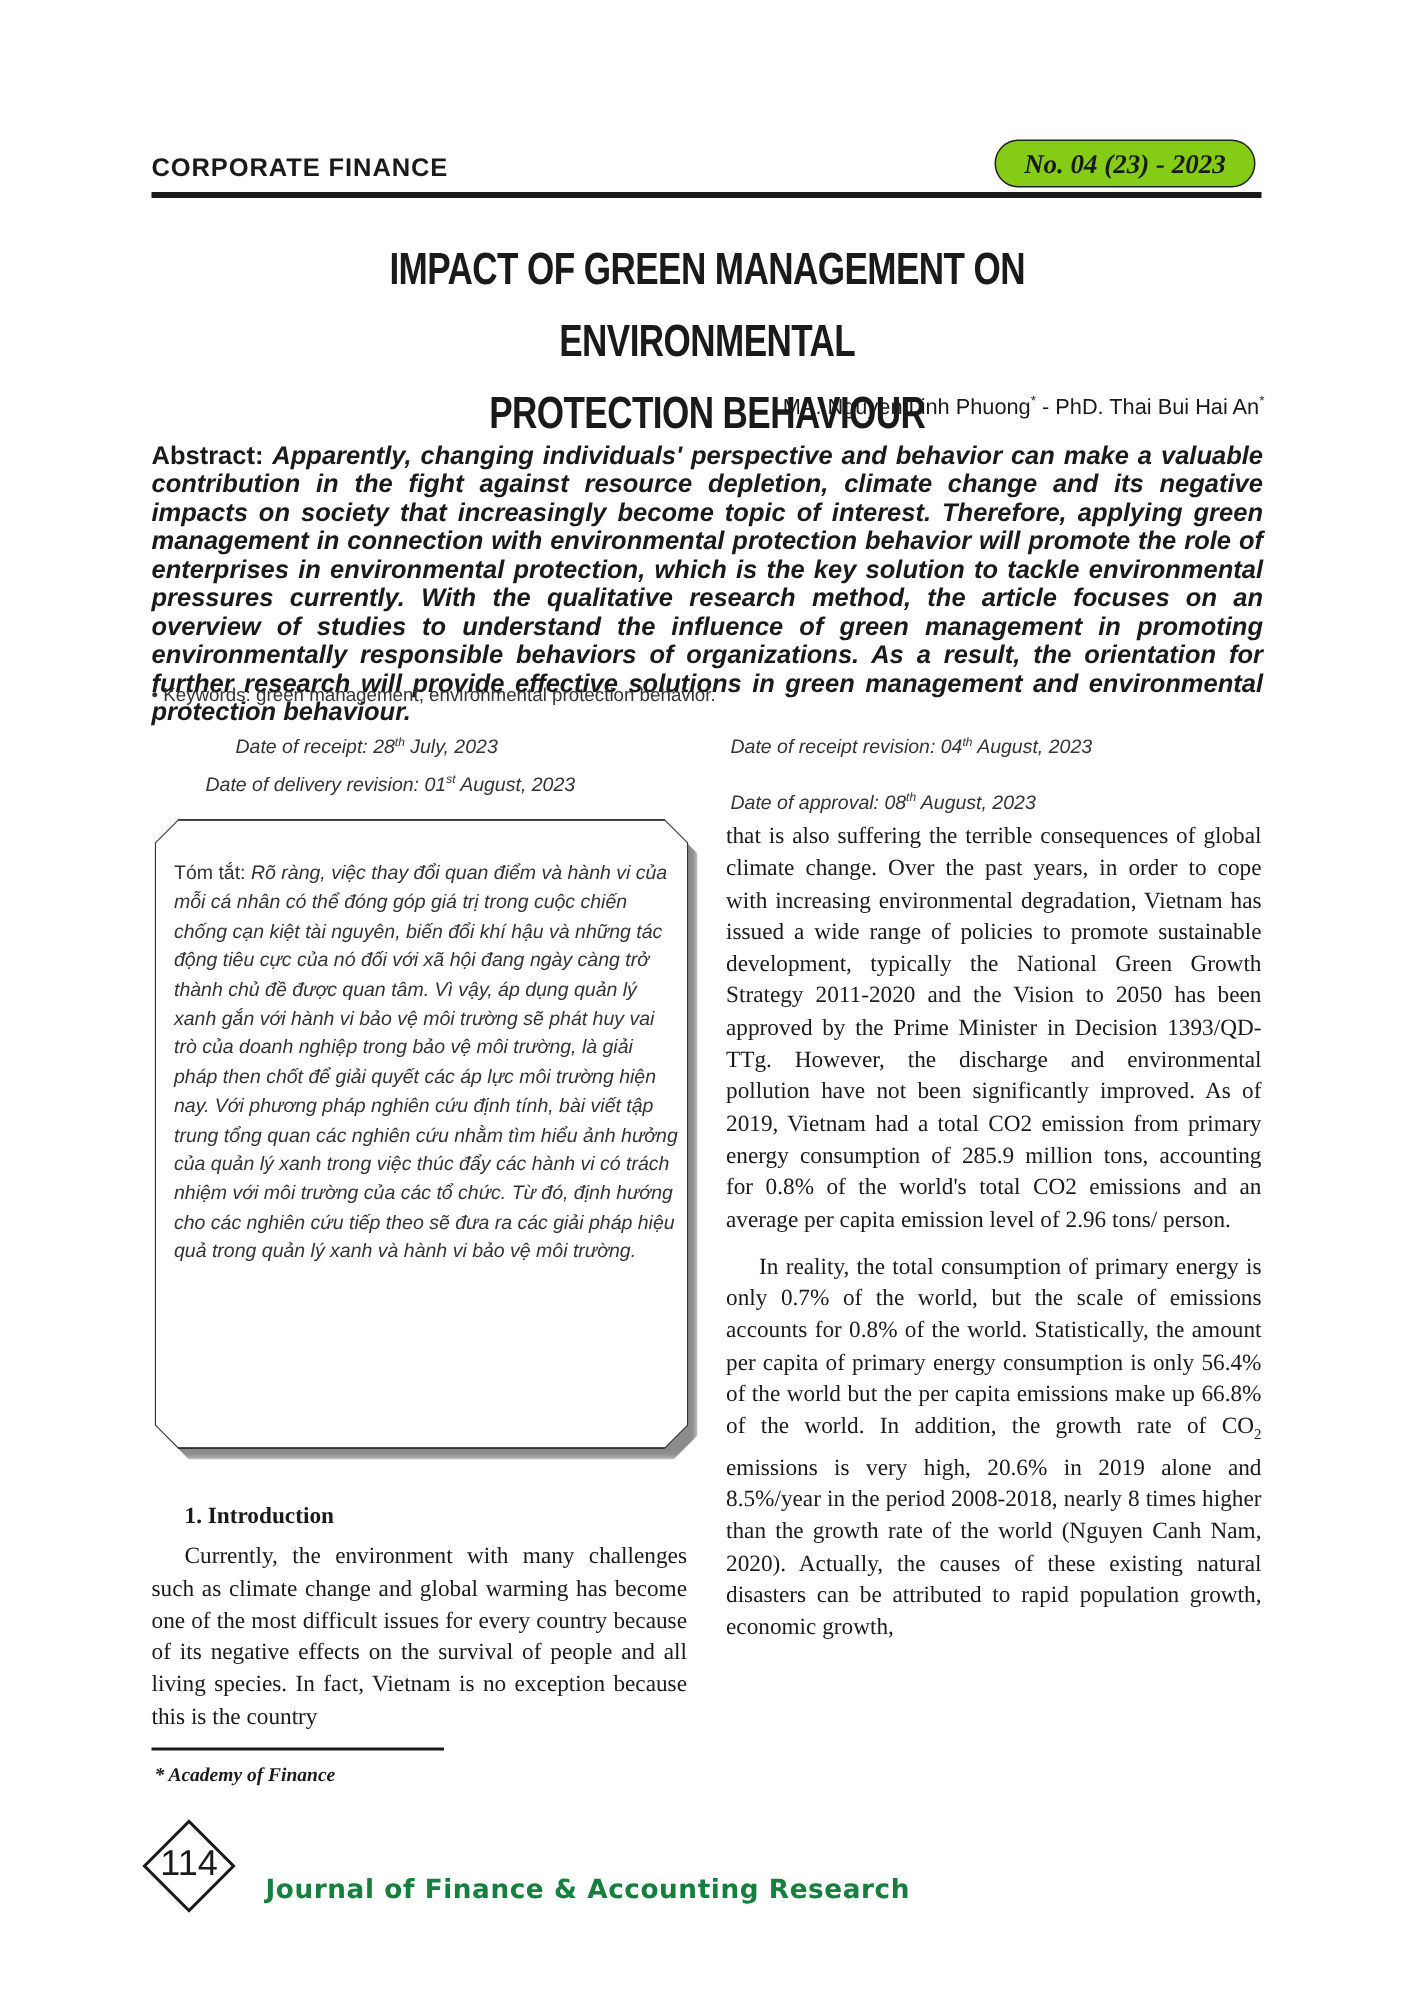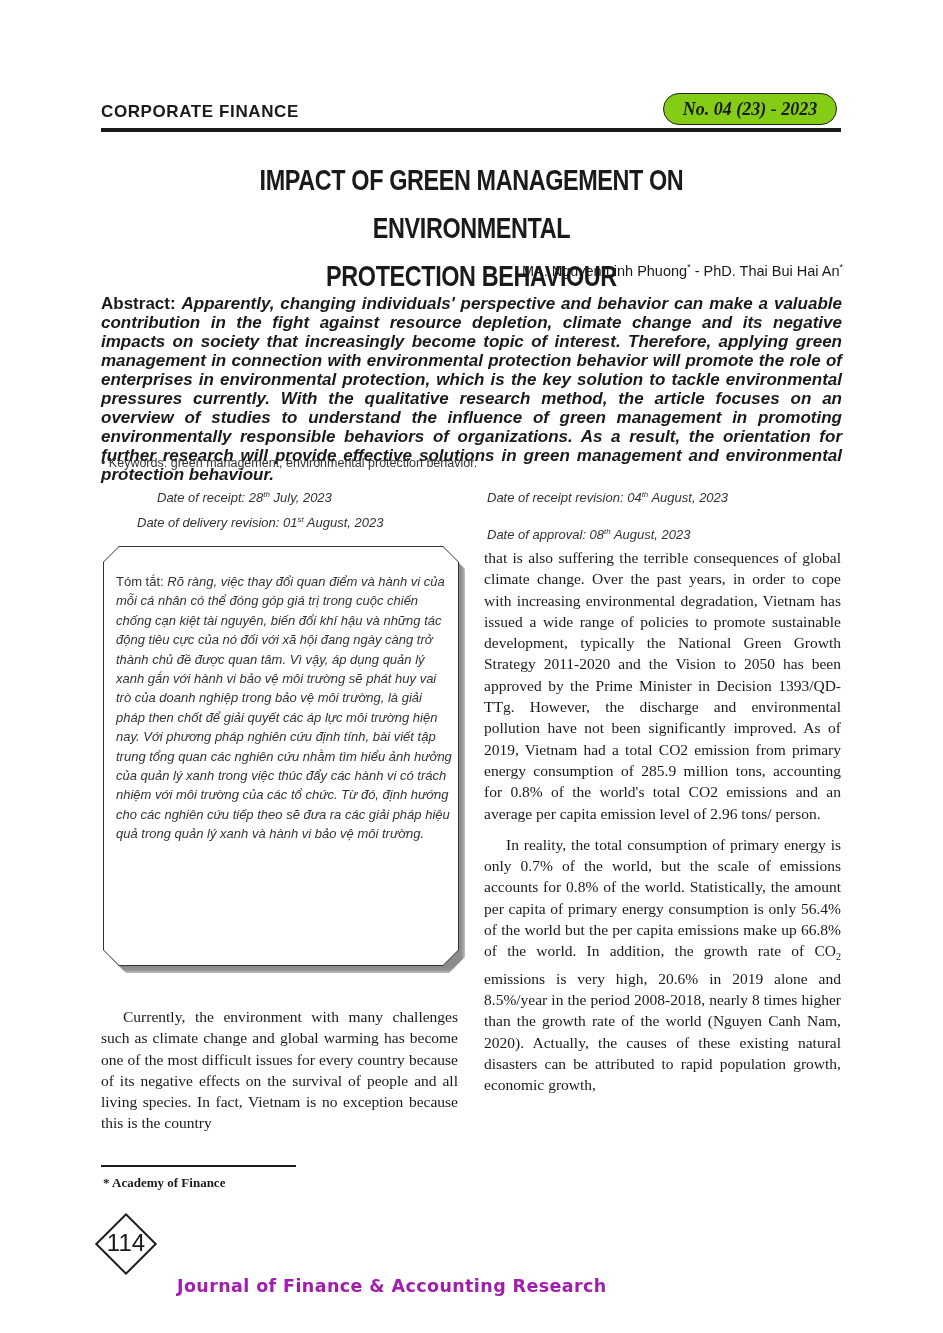--- a/index.html
+++ b/index.html
@@ -92,37 +92,37 @@
   .col-right { position: absolute; left: 484px; top: 547px; width: 357px; }
   .section-heading { font-weight: bold; margin: 0 0 0 22px; }
   .para { margin: 0; text-indent: 22px; }
   .para.noindent { text-indent: 0; }
   .para + .para { margin-top: 10px; }
   .body-text sub { font-size: 10px; }
 
   .footnote-rule { position: absolute; left: 101px; top: 1165px; width: 195px; height: 2px; background: #1a1a1a; }
   .footnote {
     position: absolute; left: 103px; top: 1175px;
-    font-family: "Liberation Serif", serif; font-weight: bold;
+    font-family: "Liberation Serif", serif; font-style: italic; font-weight: bold;
     font-size: 13px; color: #1a1a1a;
   }
 
   
   .page-diamond {
     position: absolute; left: 104px; top: 1222px; width: 40px; height: 40px;
     border: 2px solid #1a1a1a; transform: rotate(45deg); background: #fff;
   }
   .page-number {
     position: absolute; left: 100px; top: 1228px; width: 52px; text-align: center;
     font-family: "Liberation Sans", sans-serif; font-size: 24px; color: #1a1a1a; line-height: 30px;
   }
   .journal-name {
-    position: absolute; left: 177px; top: 1276px;
+    position: absolute; left: 177px; top: 1250px;
     font-family: "DejaVu Sans", sans-serif; font-weight: bold; font-size: 17.5px;
-    letter-spacing: 0.4px; color: #a21caf; text-align: right;
+    letter-spacing: 0.4px; color: #15803d; text-align: right;
   }
 </style>
 </head>
 <body>
 
 <div class="section-label">CORPORATE FINANCE</div>
 <div class="issue-badge">No. 04 (23) - 2023</div>
 <div class="header-rule"></div>
 
 <div class="title">
@@ -161,20 +161,21 @@
 <div class="vn-box-border"></div>
 <div class="vn-box"></div>
 <div class="vn-content">
   <div>
     <span>Tóm tắt:</span>
     <span class="vn-body">Rõ ràng, việc thay đổi quan điểm và hành vi của mỗi cá nhân có thể đóng góp giá trị trong cuộc chiến chống cạn kiệt tài nguyên, biến đổi khí hậu và những tác động tiêu cực của nó đối với xã hội đang ngày càng trở thành chủ đề được quan tâm. Vì vậy, áp dụng quản lý xanh gắn với hành vi bảo vệ môi trường sẽ phát huy vai trò của doanh nghiệp trong bảo vệ môi trường, là giải pháp then chốt để giải quyết các áp lực môi trường hiện nay. Với phương pháp nghiên cứu định tính, bài viết tập trung tổng quan các nghiên cứu nhằm tìm hiểu ảnh hưởng của quản lý xanh trong việc thúc đẩy các hành vi có trách nhiệm với môi trường của các tổ chức. Từ đó, định hướng cho các nghiên cứu tiếp theo sẽ đưa ra các giải pháp hiệu quả trong quản lý xanh và hành vi bảo vệ môi trường.</span>
   </div>
 </div>
 
 <div class="body-text col-left">
+  <p class="section-heading">1. Introduction</p>
   <p class="para" style="margin-top:6px">Currently, the environment with many challenges such as climate change and global warming has become one of the most difficult issues for every country because of its negative effects on the survival of people and all living species. In fact, Vietnam is no exception because this is the country</p>
 </div>
 
 <div class="body-text col-right">
   <p class="para noindent">that is also suffering the terrible consequences of global climate change. Over the past years, in order to cope with increasing environmental degradation, Vietnam has issued a wide range of policies to promote sustainable development, typically the National Green Growth Strategy 2011-2020 and the Vision to 2050 has been approved by the Prime Minister in Decision 1393/QD-TTg. However, the discharge and environmental pollution have not been significantly improved. As of 2019, Vietnam had a total CO2 emission from primary energy consumption of 285.9 million tons, accounting for 0.8% of the world's total CO2 emissions and an average per capita emission level of 2.96 tons/ person.</p>
   <p class="para"><span>In reality, the total consumption of primary energy is only 0.7% of the world, but the scale of emissions accounts for 0.8% of the world. Statistically, the amount per capita of primary energy consumption is only 56.4% of the world but the per capita emissions make up 66.8% of the world. In addition, the growth rate of CO</span><sub>2</sub><span> emissions is very high, 20.6% in 2019 alone and 8.5%/year in the period 2008-2018, nearly 8 times higher than the growth rate of the world (Nguyen Canh Nam, 2020). Actually, the causes of these existing natural disasters can be attributed to rapid population growth, economic growth,</span></p>
 </div>
 
 <div class="footnote-rule"></div>
 <div class="footnote">* Academy of Finance</div>

